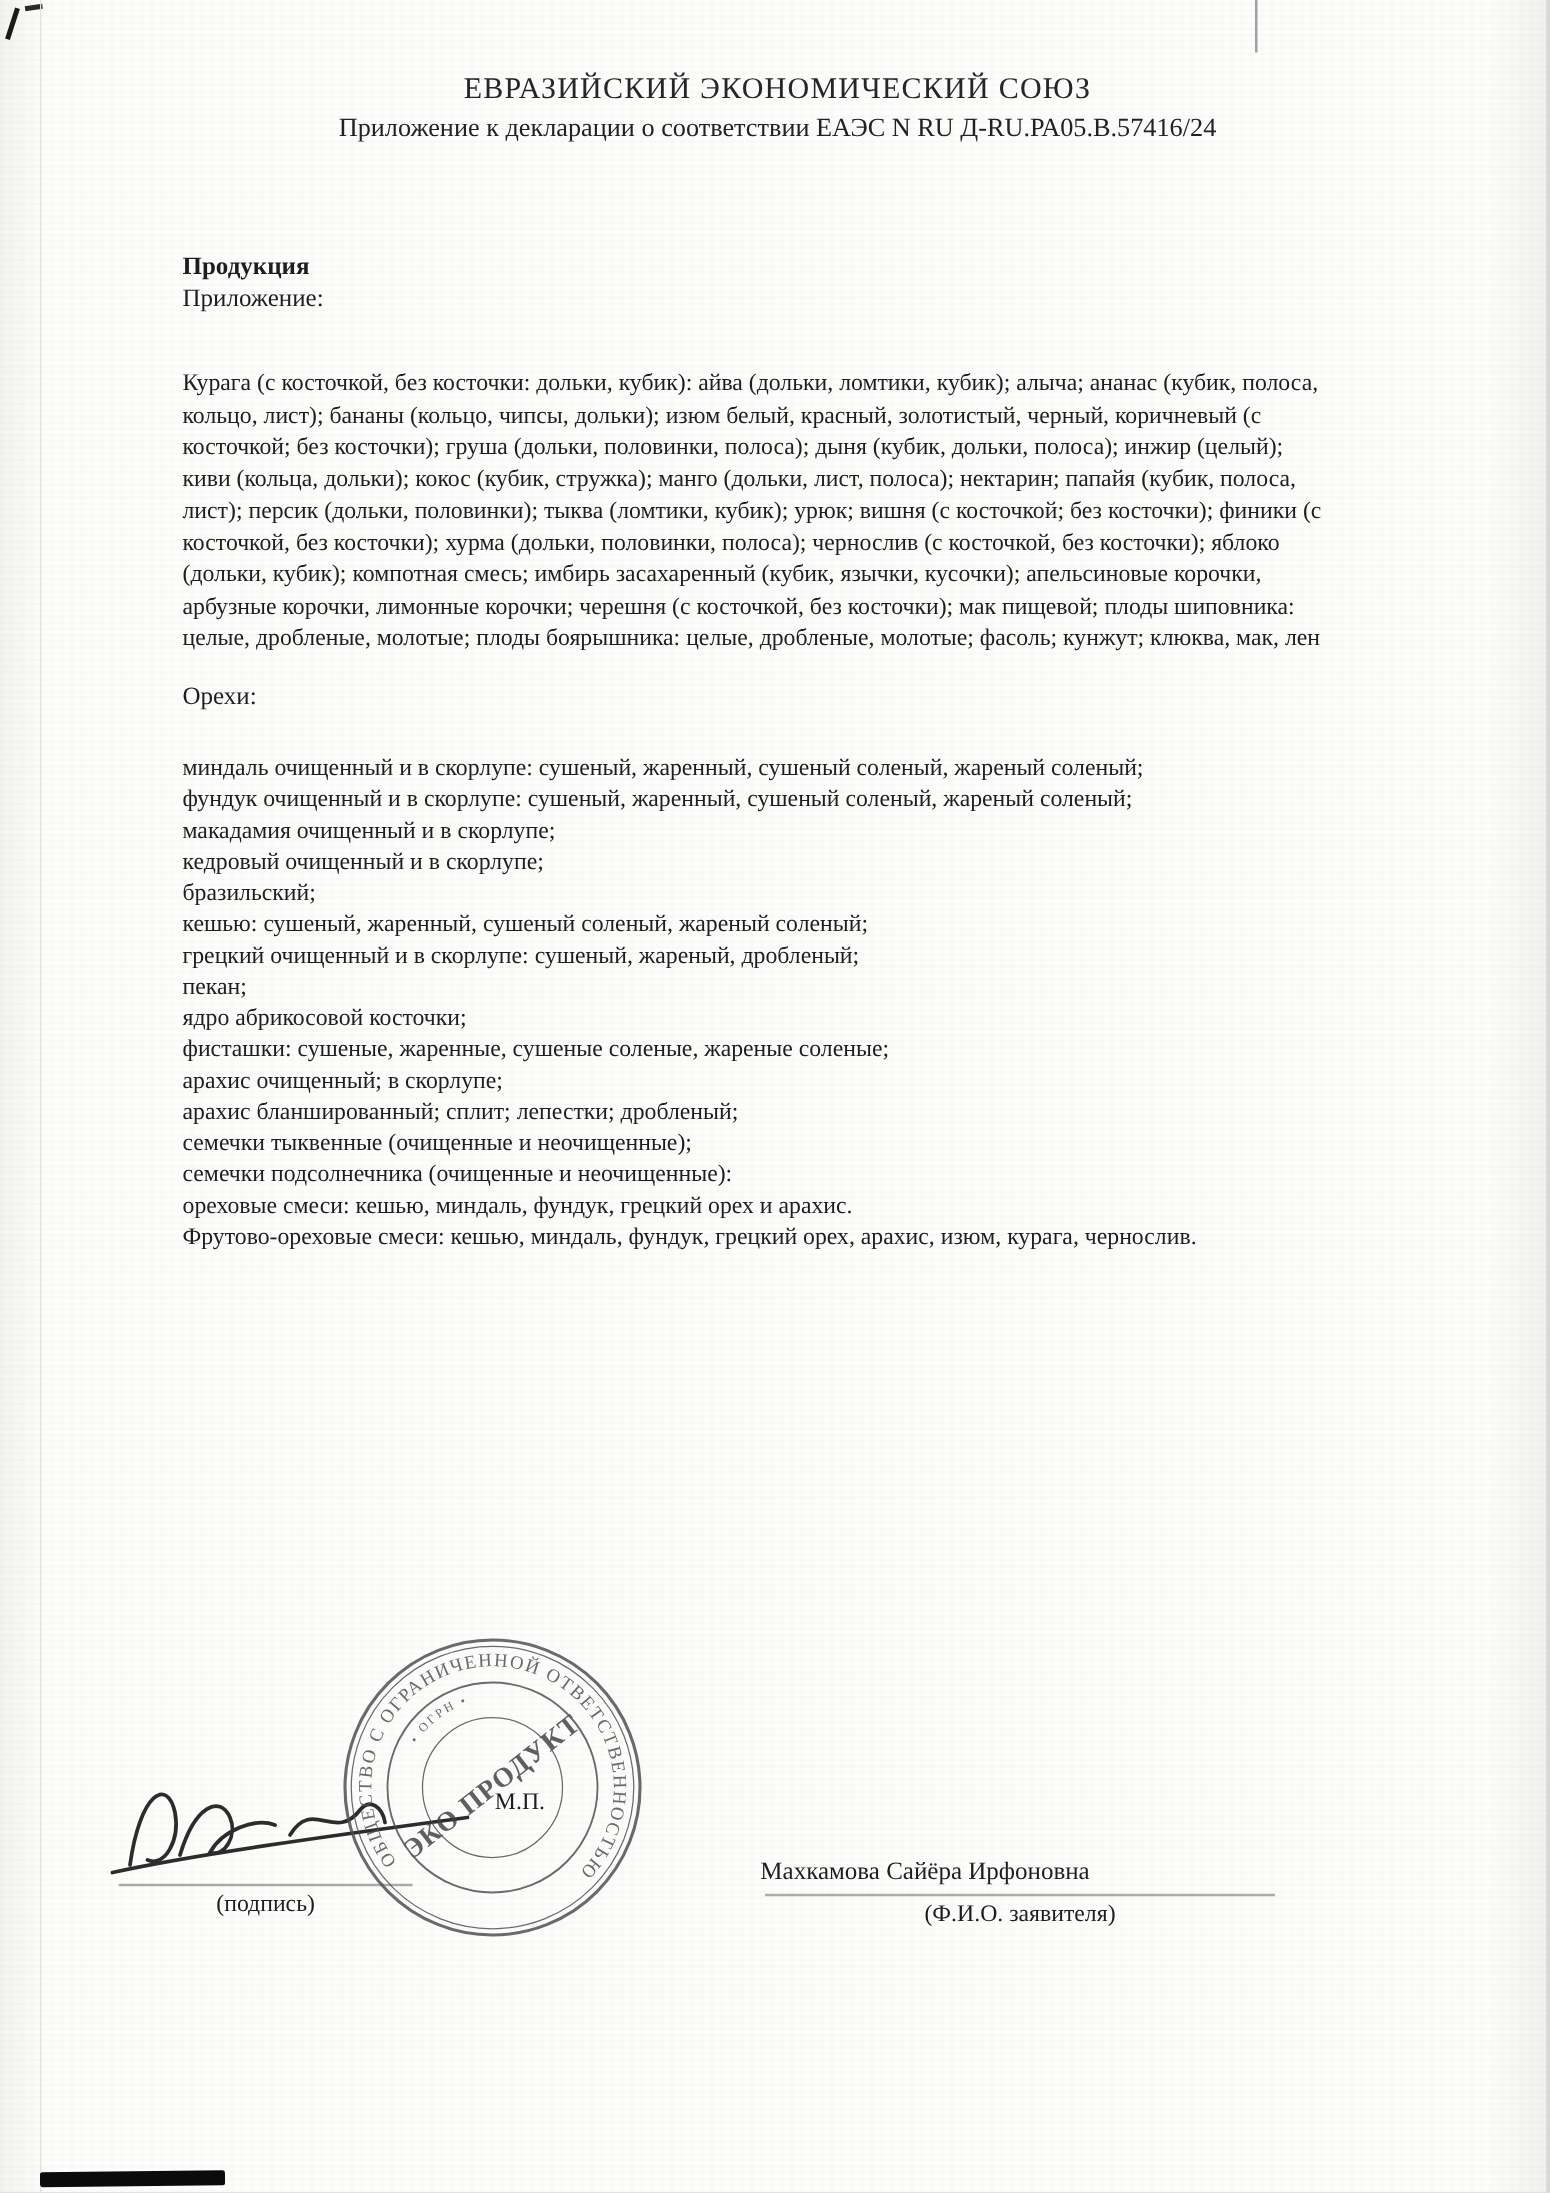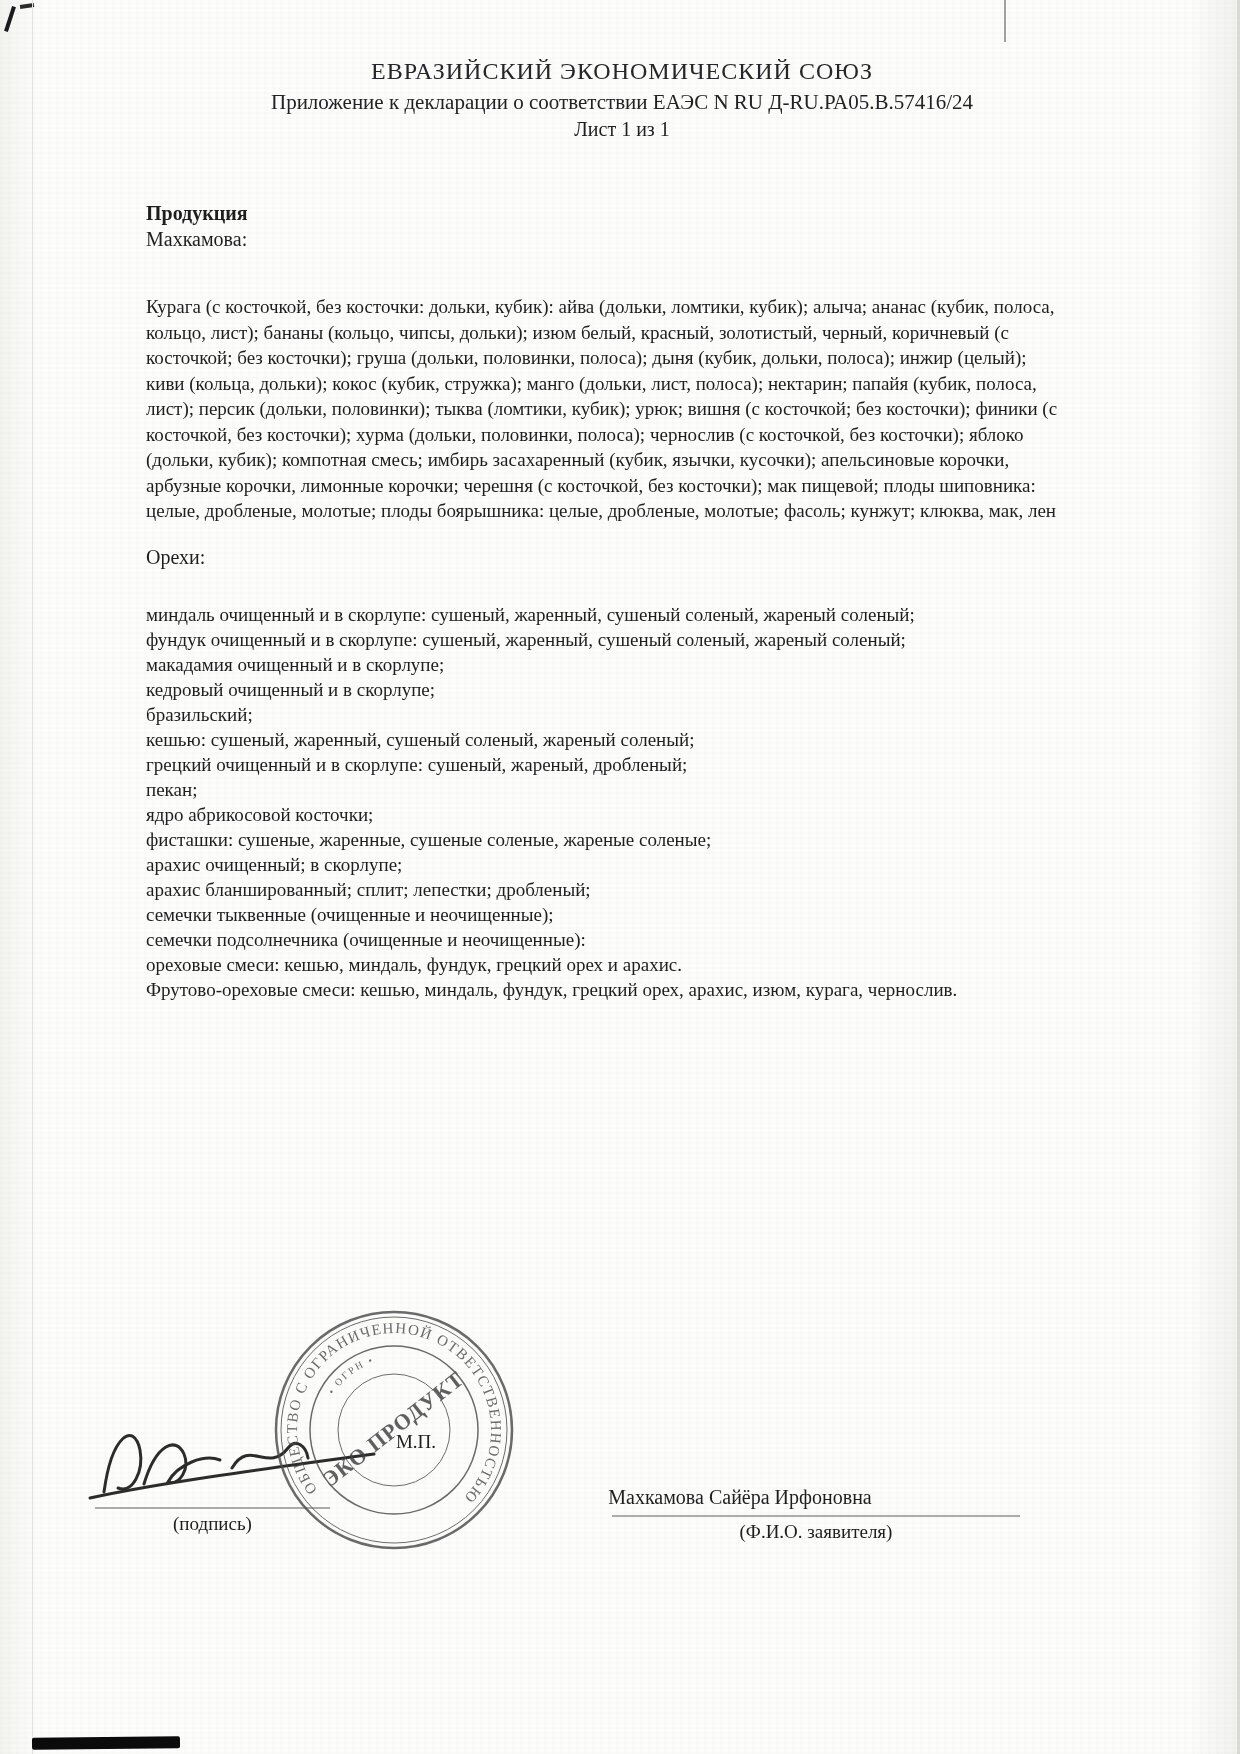--- a/index.html
+++ b/index.html
@@ -53,26 +53,25 @@
   <div class="artifact-corner"></div>
   <div class="artifact-corner2"></div>
   <div class="artifact-topline"></div>
   <div class="artifact-leftfold"></div>
   <div class="artifact-rightedge"></div>
   <div class="artifact-bottom-bar"></div>
 
   <header class="doc-header">
     <div class="h1">ЕВРАЗИЙСКИЙ ЭКОНОМИЧЕСКИЙ СОЮЗ</div>
     <div class="h2">Приложение к декларации о соответствии ЕАЭС N RU Д-RU.РА05.В.57416/24</div>
-    <div class="h3">Лист 1 из 1</div>
   </header>
 
   <section class="content">
     <div class="sec-title">Продукция</div>
-    <div class="sec-sub">Махкамова:</div>
+    <div class="sec-sub">Приложение:</div>
     <p class="para">Курага (с косточкой, без косточки: дольки, кубик): айва (дольки, ломтики, кубик); алыча; ананас (кубик, полоса, кольцо, лист); бананы (кольцо, чипсы, дольки); изюм белый, красный, золотистый, черный, коричневый (с косточкой; без косточки); груша (дольки, половинки, полоса); дыня (кубик, дольки, полоса); инжир (целый); киви (кольца, дольки); кокос (кубик, стружка); манго (дольки, лист, полоса); нектарин; папайя (кубик, полоса, лист); персик (дольки, половинки); тыква (ломтики, кубик); урюк; вишня (с косточкой; без косточки); финики (с косточкой, без косточки); хурма (дольки, половинки, полоса); чернослив (с косточкой, без косточки); яблоко (дольки, кубик); компотная смесь; имбирь засахаренный (кубик, язычки, кусочки); апельсиновые корочки, арбузные корочки, лимонные корочки; черешня (с косточкой, без косточки); мак пищевой;  плоды шиповника: целые, дробленые, молотые;  плоды боярышника: целые, дробленые, молотые; фасоль; кунжут; клюква, мак, лен</p>
     <div class="nuts-title">Орехи:</div>
     <div class="nuts-list">
         <div class="nut-line">миндаль очищенный и в скорлупе: сушеный, жаренный, сушеный соленый, жареный соленый;</div>
         <div class="nut-line">фундук очищенный и в скорлупе: сушеный, жаренный, сушеный соленый, жареный соленый;</div>
         <div class="nut-line">макадамия очищенный и в скорлупе;</div>
         <div class="nut-line">кедровый очищенный и в скорлупе;</div>
         <div class="nut-line">бразильский;</div>
         <div class="nut-line">кешью: сушеный, жаренный, сушеный соленый, жареный соленый;</div>
         <div class="nut-line">грецкий очищенный и в скорлупе: сушеный, жареный, дробленый;</div>

